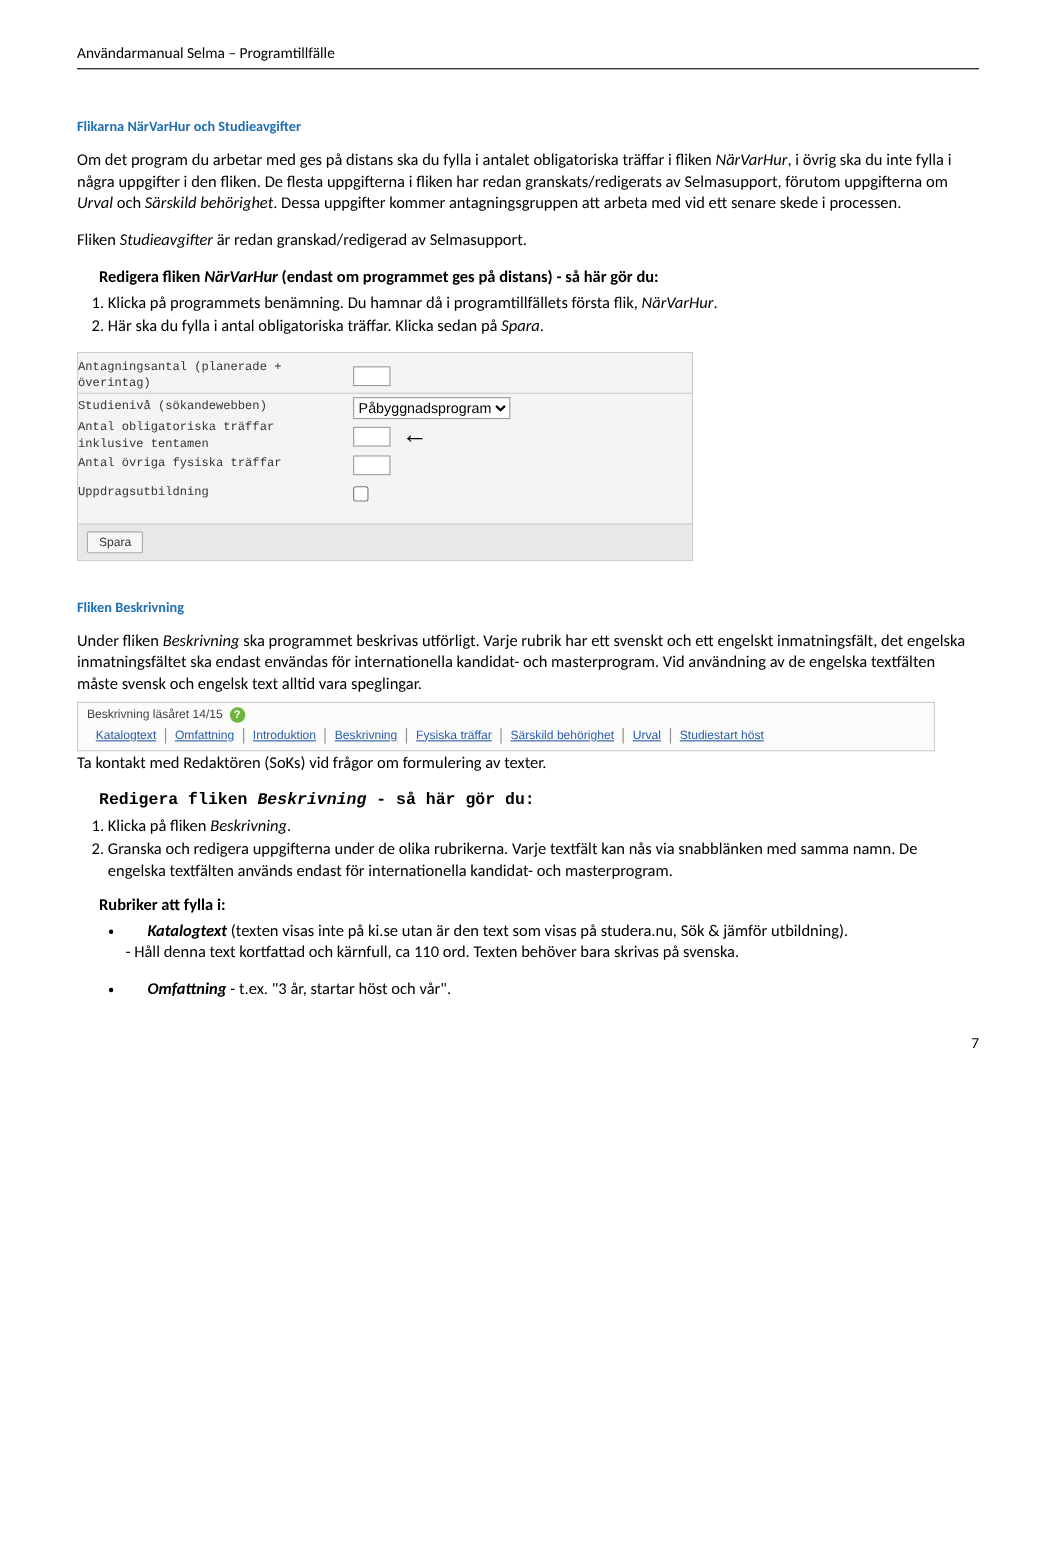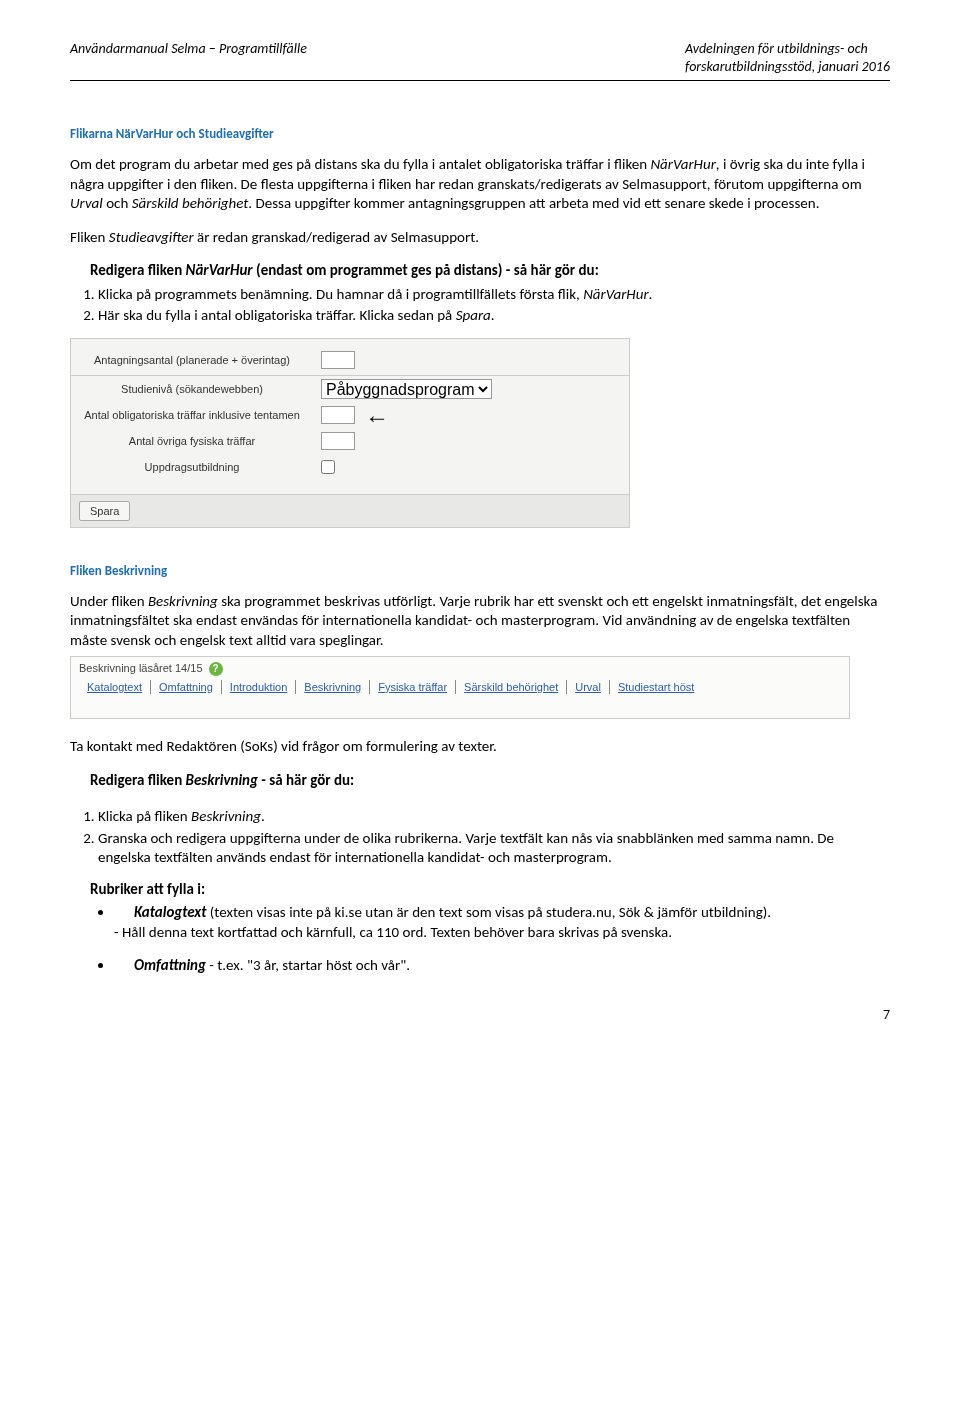--- a/index.html
+++ b/index.html
@@ -6,76 +6,72 @@
   body {
     font-family: Calibri, Arial, sans-serif;
     font-size: 15px;
     color: #000;
     background: #fff;
     width: 960px;
     margin: 0 auto;
     padding: 40px 70px 40px 70px;
     line-height: 1.3;
   }
-  .header { display: flex; justify-content: space-between; font-style: italic; font-size: 14px; margin-bottom: 4px; }
+  .header { display: flex; justify-content: space-between; font-size: 14px; margin-bottom: 4px; }
   .header-right { text-align: left; max-width: 320px; }
   hr.hr-top { border: none; border-top: 1px solid #000; margin-top: 2px; margin-bottom: 45px; }
   h2.section { color: #1f6fb5; font-size: 13px; font-weight: 600; margin-bottom: 12px; }
   p { margin-bottom: 14px; }
   .em { font-style: italic; }
   .bold { font-weight: 700; padding-left: 20px; }
   ol { margin-left: 28px; margin-bottom: 12px; }
   ol li { margin-bottom: 2px; }
   .screenshot1 {
     width: 560px;
     border: 1px solid #ccc;
     background: #f4f4f2;
     font-family: Tahoma, Arial, sans-serif;
     font-size: 11px;
     margin-bottom: 35px;
   }
   .screenshot1 .rows { padding: 6px 0 0 0; }
   .screenshot1 .row { display: flex; align-items: center; height: 26px; }
-  .screenshot1 .lbl { width: 250px; text-align: center; padding-right: 8px; color: #333; }
+  .screenshot1 .lbl { width: 250px; text-align: left; padding-right: 8px; color: #333; font-family: Liberation Mono, monospace; }
   .screenshot1 .fld { display: flex; align-items: center; gap: 4px; }
   .screenshot1 input[type=text] { width: 34px; height: 18px; border: 1px solid #999; background: #fff; font-size: 11px; padding: 0 2px; }
-  .screenshot1 select { height: 20px; border: 1px solid #999; background: #fff; font-size: 16px; }
+  .screenshot1 select { height: 20px; border: 1px solid #999; background: #fff; font-size: 13px; }
   .screenshot1 input[type=checkbox] { width: 14px; height: 14px; }
   .arrow { display: inline-block; font-size: 24px; font-weight: bold; margin-left: 6px; line-height: 0.6; }
   .spara-bar { background: #e8e8e6; border-top: 1px solid #ccc; padding: 6px 8px; margin-top: 14px; }
   .spara-btn { display: inline-block; background: #f6f6f4; border: 1px solid #aaa; border-radius: 2px; padding: 2px 10px; font-size: 11px; color: #333; }
   .top-cut { border-bottom: 1px solid #ccc; padding: 4px 0 4px 0; }
   .top-cut .row { height: 22px; }
   .screenshot2 {
     width: 780px;
     background: #fbfbf9;
     border: 1px solid #ccc;
     font-family: Tahoma, Arial, sans-serif;
     font-size: 11px;
-    margin-bottom: 18px;
-    padding: 4px 8px 24px 8px;
+    margin-bottom: 2px;
+    padding: 4px 8px 6px 8px;
   }
   .screenshot2 .title-row { display: flex; align-items: center; gap: 6px; margin-bottom: 4px; color: #444; }
   .help-icon { display: inline-flex; width: 14px; height: 14px; background: #6cb53f; border-radius: 50%; color: #fff; font-size: 10px; align-items: center; justify-content: center; font-weight: bold; }
   .subtabs { display: flex; gap: 0; }
   .subtabs span { color: #2a5db0; text-decoration: underline; padding: 0 8px; border-right: 1px solid #888; font-size: 11px; }
   .subtabs span:last-child { border-right: none; text-decoration: underline; }
   ul.bullets { list-style: disc; margin-left: 44px; margin-bottom: 14px; }
   ul.bullets li { margin-bottom: 14px; }
   .page-num { text-align: right; margin-top: 30px; font-size: 14px; }
 </style>
 </head>
 <body>
 
 <div class="header">
   <div>Användarmanual Selma – Programtillfälle</div>
-  <div class="header-right">
-    <div>Avdelningen för utbildnings- och</div>
-    <div>forskarutbildningsstöd, januari 2016</div>
-  </div>
 </div>
 <hr class="hr-top">
 
 <h2 class="section">Flikarna NärVarHur och Studieavgifter</h2>
 
 <p>
   <span>Om det program du arbetar med ges på distans ska du fylla i antalet obligatoriska träffar i fliken </span><span class="em">NärVarHur</span><span>, i övrig ska du inte fylla i några uppgifter i den fliken. De flesta uppgifterna i fliken har redan granskats/redigerats av Selmasupport, förutom uppgifterna om </span><span class="em">Urval</span><span> och </span><span class="em">Särskild behörighet</span><span>. Dessa uppgifter kommer antagningsgruppen att arbeta med vid ett senare skede i processen.</span>
 </p>
 
 <p>
@@ -153,21 +149,21 @@
     <span>Beskrivning</span>
     <span>Fysiska träffar</span>
     <span>Särskild behörighet</span>
     <span>Urval</span>
     <span>Studiestart höst</span>
   </div>
 </div>
 
 <p>Ta kontakt med Redaktören (SoKs) vid frågor om formulering av texter.</p>
 
-<p class="bold" style="margin-bottom:17px;">
+<p class="bold" style="margin-bottom:4px;font-family:Liberation Mono, monospace;">
   <span>Redigera fliken </span><span class="em">Beskrivning</span><span> - så här gör du:</span>
 </p>
 
 <ol>
   <li>
     <span>Klicka på fliken </span><span class="em">Beskrivning</span><span>.</span>
   </li>
   <li>Granska och redigera uppgifterna under de olika rubrikerna. Varje textfält kan nås via snabblänken med samma namn. De engelska textfälten används endast för internationella kandidat- och masterprogram.</li>
 </ol>
 

